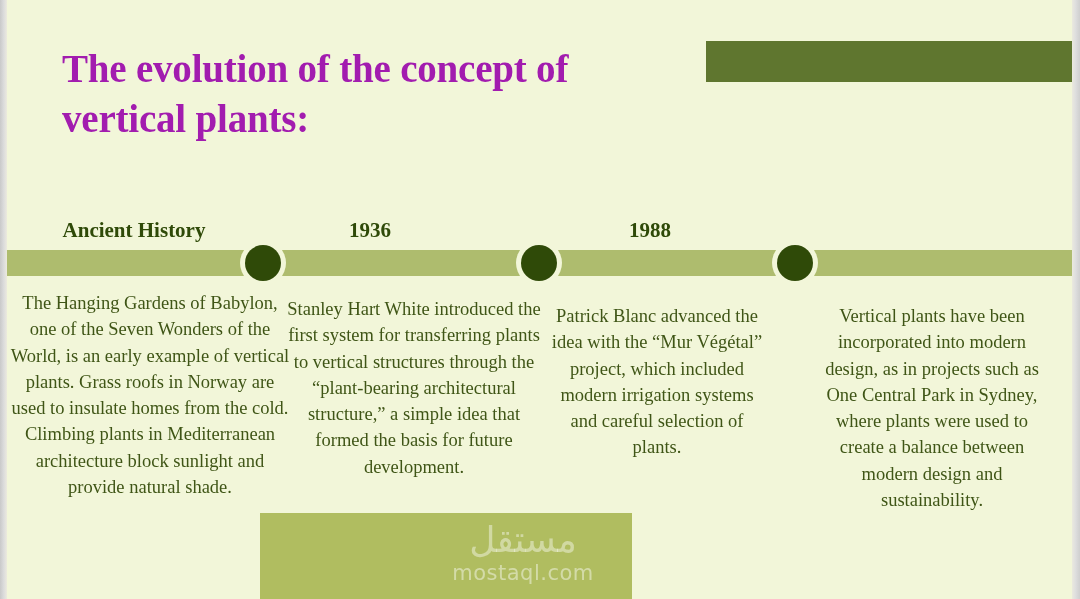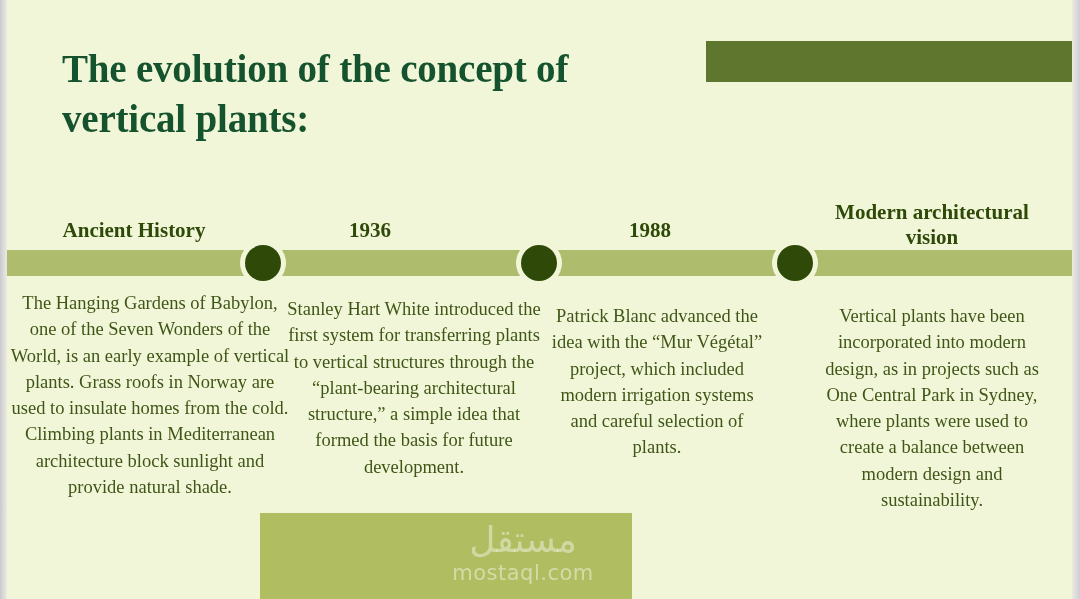--- a/index.html
+++ b/index.html
@@ -34,21 +34,21 @@
 
   
   .title {
     position: absolute;
     left: 62px;
     top: 44px;
     width: 620px;
     font-size: 39px;
     font-weight: bold;
     line-height: 1.28;
-    color: #14532d;
+    color: #a21caf;
     letter-spacing: -0.2px;
   }
 
   
   .top-bar {
     position: absolute;
     left: 706px;
     top: 41px;
     right: 8px;
     height: 41px;
@@ -142,21 +142,20 @@
 
   <div class="timeline-bar"></div>
 
   <div class="node" style="left:245px;"></div>
   <div class="node" style="left:521px;"></div>
   <div class="node" style="left:777px;"></div>
 
   <div class="col-heading" style="left:34px;  top:218px; width:200px;">Ancient History</div>
   <div class="col-heading" style="left:300px; top:218px; width:140px;">1936</div>
   <div class="col-heading" style="left:580px; top:218px; width:140px;">1988</div>
-  <div class="col-heading" style="left:816px; top:200px; width:232px;">Modern architectural vision</div>
 
   <div class="col-body" style="left:286px; top:296px; width:256px;">Stanley Hart White introduced the first system for transferring plants to vertical structures through the “plant-bearing architectural structure,” a simple idea that formed the basis for future development.</div>
   <div class="col-body" style="left:8px;   top:290px; width:284px;">The Hanging Gardens of Babylon, one of the Seven Wonders of the World, is an early example of vertical plants. Grass roofs in Norway are used to insulate homes from the cold. Climbing plants in Mediterranean architecture block sunlight and provide natural shade.</div>
   <div class="col-body" style="left:812px; top:303px; width:240px;">Vertical plants have been incorporated into modern design, as in projects such as One Central Park in Sydney, where plants were used to create a balance between modern design and sustainability.</div>
   <div class="col-body" style="left:550px; top:303px; width:214px;">Patrick Blanc advanced the idea with the “Mur Végétal” project, which included modern irrigation systems and careful selection of plants.</div>
 
   <div class="watermark">
     <div class="watermark-inner">
       <div class="wm-arabic">مستقل</div>
       <div class="wm-latin">mostaql.com</div>

